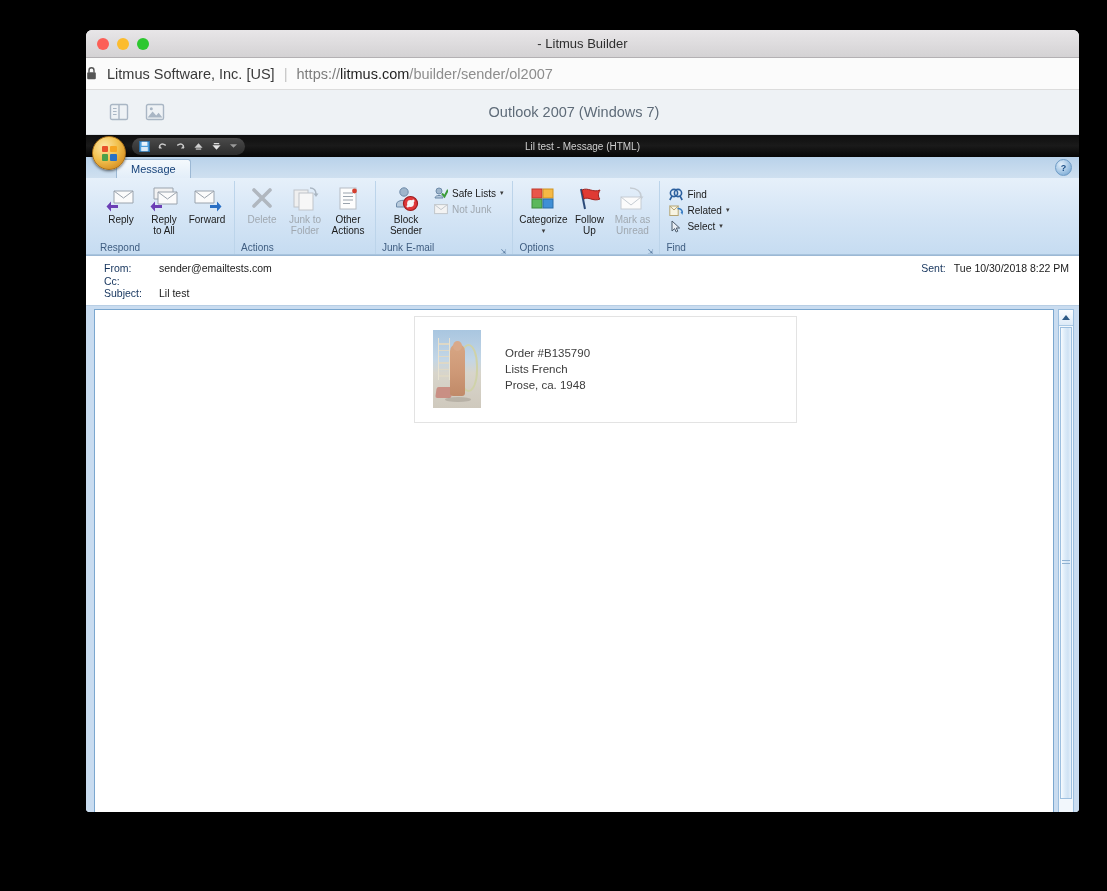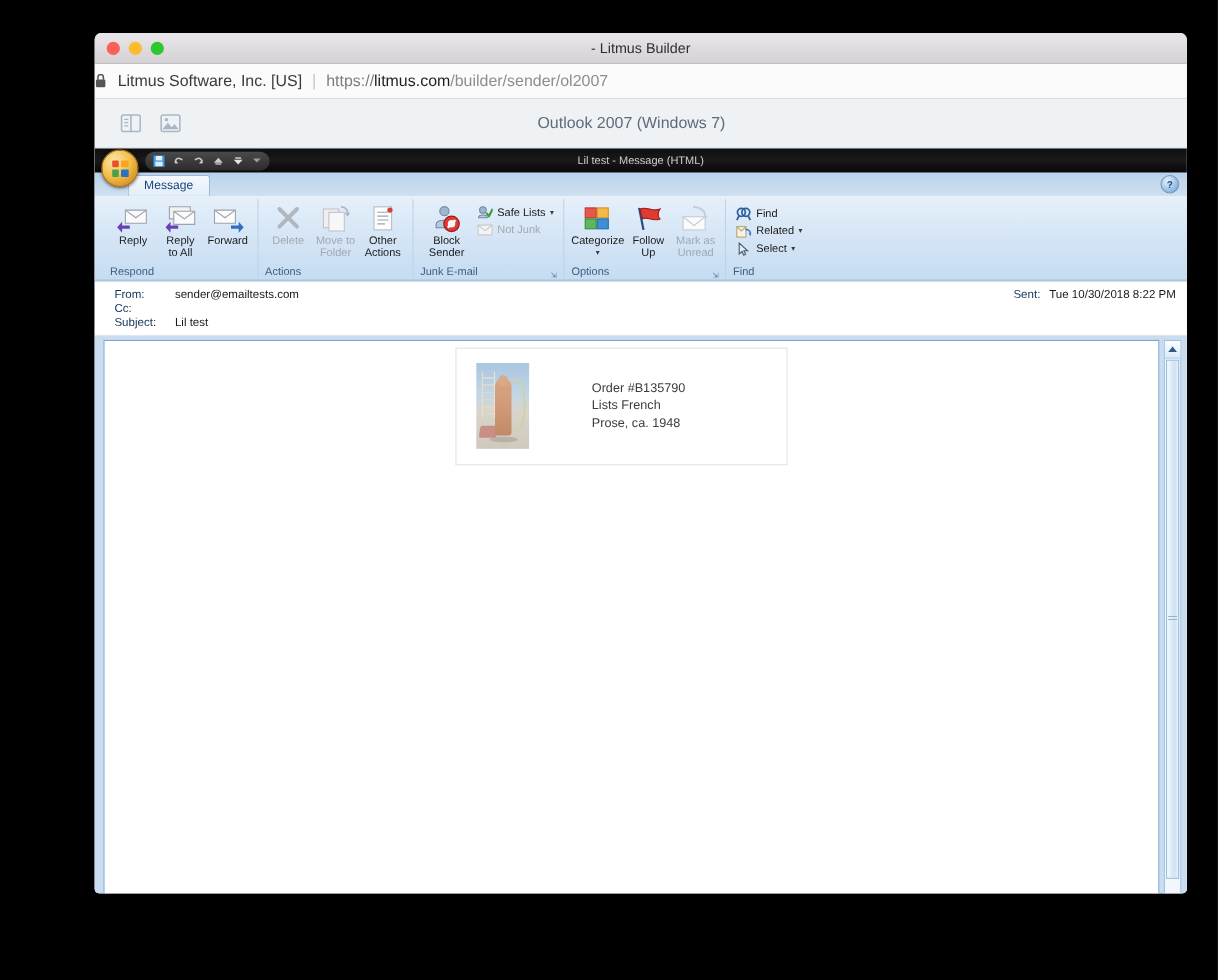--- a/index.html
+++ b/index.html
@@ -291,29 +291,28 @@
     right: 25px;
     bottom: 7px;
     background: #ffffff;
     border: 1px solid #7ba7cf;
     overflow: hidden;
   }
   .email-card {
     position: absolute;
     left: 319px;
     top: 6px;
-    width: 302px;
+    width: 383px;
     height: 107px;
     background: #ffffff;
     border: 1px solid #e3e3e3;
     display: flex;
     align-items: center;
     padding: 16px 18px;
     box-sizing: border-box;
-    gap: 33px;
   }
   .art {
     width: 48px;
     height: 78px;
     flex: 0 0 48px;
     position: relative;
     overflow: hidden;
     background: linear-gradient(to bottom, #a9c6e0 0%, #c3d6e6 38%, #d8d5cb 55%, #cfc9bd 100%);
   }
   .art .figure {
@@ -565,21 +564,21 @@
             </div>
             <div class="rbtn disabled">
               <span class="glyph">
                 <svg width="28" height="26" viewBox="0 0 28 26">
                   <rect x="3" y="4" width="14" height="17" fill="#efefef" stroke="#c0c4c9"></rect>
                   <rect x="8" y="7" width="14" height="17" fill="#f7f7f7" stroke="#c0c4c9"></rect>
                   <path d="M19 2 C23 2 25 5 25 8 L25 9" fill="none" stroke="#aab6c2" stroke-width="1.6"></path>
                   <path d="M22.5 7.5 L25 11 L27.5 7.5 Z" fill="#aab6c2"></path>
                 </svg>
               </span>
-              <span>Move to</span>
+              <span>Junk to</span>
               <span>Folder</span>
             </div>
             <div class="rbtn">
               <span class="glyph">
                 <svg width="26" height="26" viewBox="0 0 26 26">
                   <rect x="5" y="2" width="16" height="21" fill="#fdfdfd" stroke="#b6bcc3"></rect>
                   <line x1="8" y1="7" x2="18" y2="7" stroke="#9aa3ad"></line>
                   <line x1="8" y1="10.5" x2="18" y2="10.5" stroke="#9aa3ad"></line>
                   <line x1="8" y1="14" x2="18" y2="14" stroke="#9aa3ad"></line>
                   <line x1="8" y1="17.5" x2="15" y2="17.5" stroke="#9aa3ad"></line>

